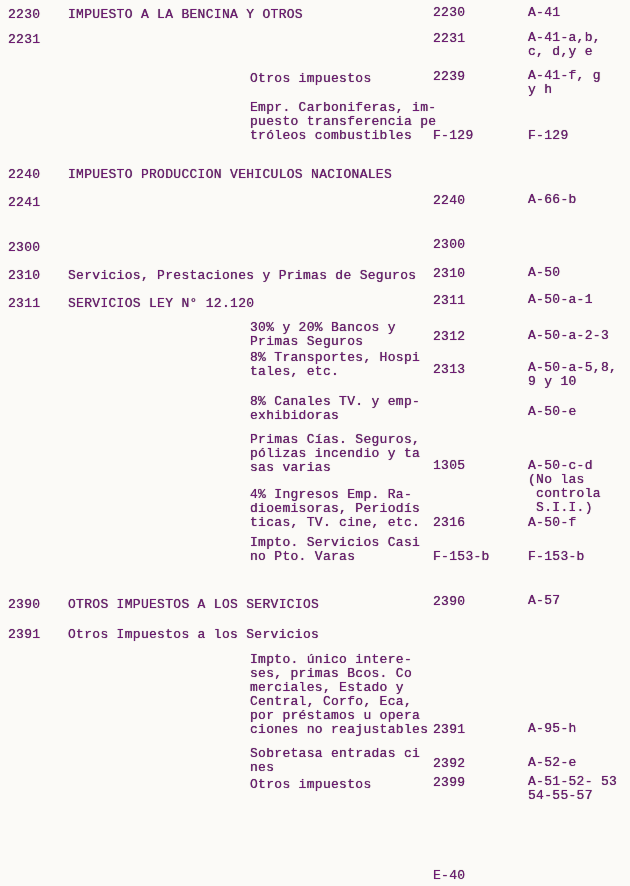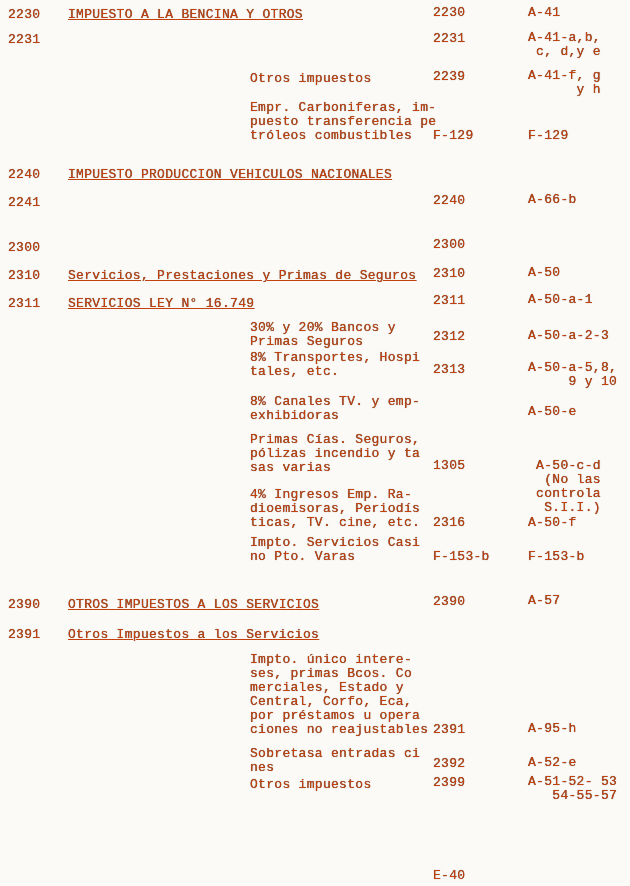--- a/index.html
+++ b/index.html
@@ -3,34 +3,34 @@
 <meta charset="utf-8">
 <style>
   html,body{margin:0;padding:0;background:#e9e9e9;}
   .page{
     position:relative;
     width:630px;height:886px;
     background:#fbfaf7;
     font-family:"Liberation Mono","DejaVu Sans Mono",monospace;
     font-size:13px;
     line-height:14px;
-    color:#c2410c;
+    color:#701a75;
     letter-spacing:0.3px;
     overflow:hidden;
   }
   .blk{
     position:absolute;
     white-space:pre;
     text-shadow:0 0 0.7px rgba(25,25,25,0.85);
   }
   .c1{left:8px;}   
-  .c2{left:68px;text-decoration:underline;}  
+  .c2{left:68px;}  
   .c3{left:250px;} 
   .c4{left:433px;} 
-  .c5{left:528px;text-align:right;} 
+  .c5{left:528px;} 
 </style>
 </head>
 <body>
 
 <div class="page">
 
   <div class="blk c1" style="top:8px">2230</div>
   <div class="blk c2" style="top:8px">IMPUESTO A LA BENCINA Y OTROS</div>
   <div class="blk c4" style="top:6px">2230</div>
   <div class="blk c5" style="top:6px">A-41</div>
@@ -60,21 +60,21 @@
 
   <div class="blk c1" style="top:241px">2300</div>
   <div class="blk c4" style="top:238px">2300</div>
 
   <div class="blk c1" style="top:269px">2310</div>
   <div class="blk c2" style="top:269px">Servicios, Prestaciones y Primas de Seguros</div>
   <div class="blk c4" style="top:267px">2310</div>
   <div class="blk c5" style="top:266px">A-50</div>
 
   <div class="blk c1" style="top:297px">2311</div>
-  <div class="blk c2" style="top:297px">SERVICIOS LEY N° 16.749</div>
+  <div class="blk c2" style="top:297px">SERVICIOS LEY N° 12.120</div>
   <div class="blk c4" style="top:294px">2311</div>
   <div class="blk c5" style="top:293px">A-50-a-1</div>
 
   <div class="blk c3" style="top:321px">30% y 20% Bancos y
 Primas Seguros</div>
   <div class="blk c4" style="top:330px">2312</div>
   <div class="blk c5" style="top:329px">A-50-a-2-3</div>
 
   <div class="blk c3" style="top:351px">8% Transportes, Hospi
 tales, etc.</div>

